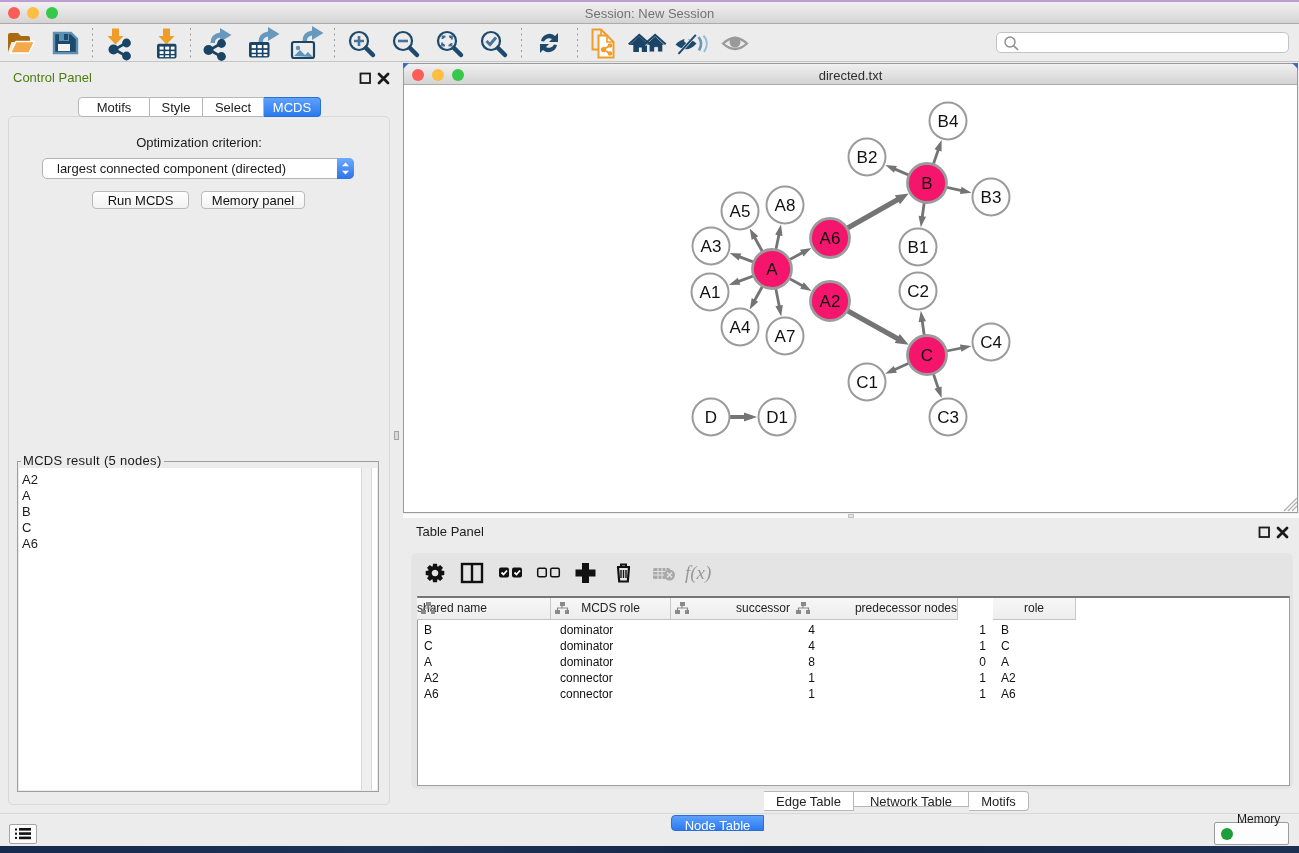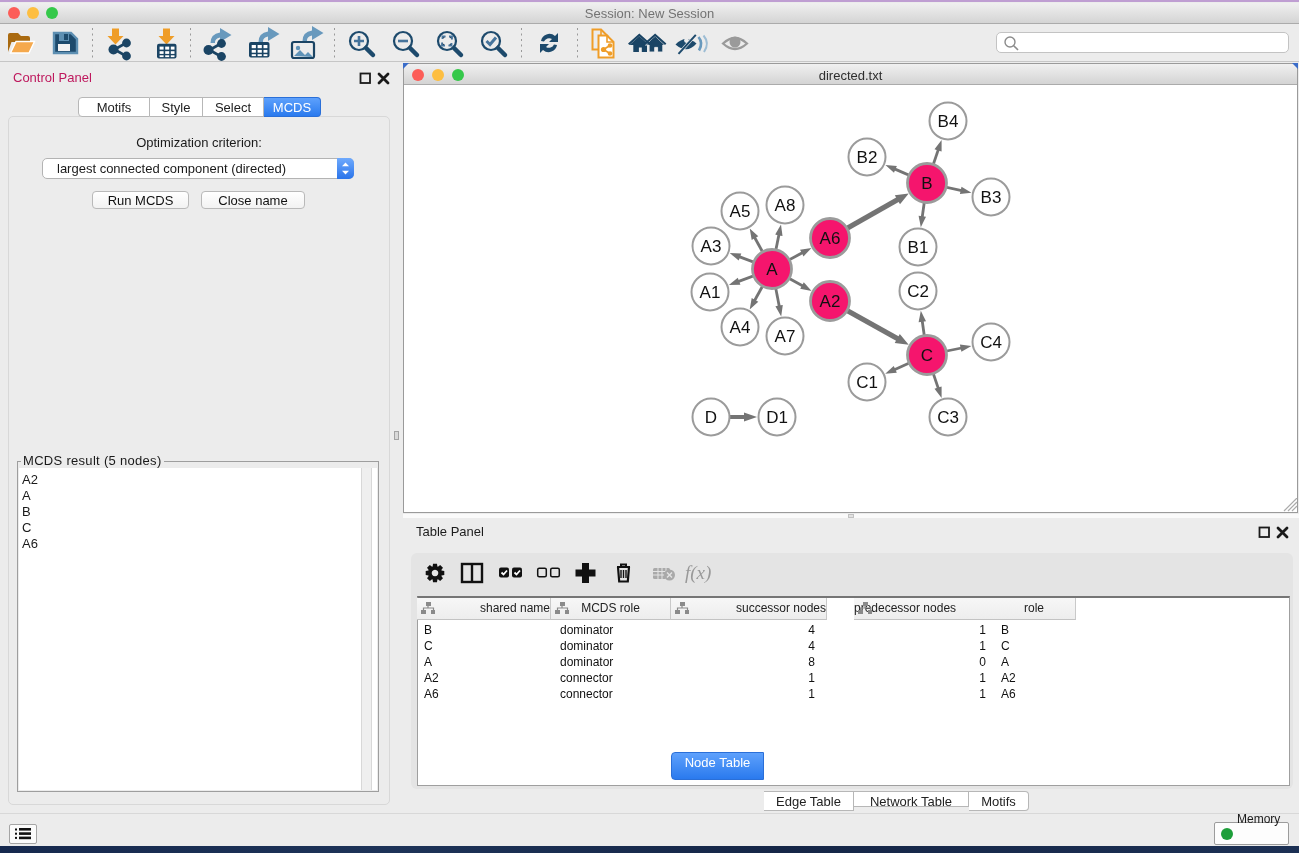--- a/index.html
+++ b/index.html
@@ -138,39 +138,39 @@
 <path d="M703.5 11.5 q6.5 7.5 0.5 16.5" stroke="#9dbdd4" stroke-width="2" fill="none"></path>
 
 <path d="M723 19.5 q12 -11 24 0 q-12 11 -24 0 z" fill="none" stroke="#9a9a9a" stroke-width="2.2"></path>
 <circle cx="735" cy="18" r="5.5" fill="#9a9a9a"></circle>
 </svg>
 <svg class="abs" width="20" height="20" style="left:1002px;top:34px" xmlns="http://www.w3.org/2000/svg">
 <circle cx="8" cy="8" r="5" fill="none" stroke="#8b8b8b" stroke-width="1.4"></circle>
     <line x1="11.7" y1="11.7" x2="16" y2="16" stroke="#8b8b8b" stroke-width="1.6"></line>
 </svg>
 
-<div class="abs" style="left:13px;top:70px;font-size:13px;color:#be185d">Control Panel</div>
+<div class="abs" style="left:13px;top:70px;font-size:13px;color:#4d7c0f">Control Panel</div>
 <svg class="abs" width="34" height="14" style="left:359px;top:72px" xmlns="http://www.w3.org/2000/svg">
 <rect x="1.5" y="1.5" width="9.5" height="9.5" fill="none" stroke="#1a1a1a" stroke-width="1.8"></rect>
 <path d="M20 2 l9 9 M29 2 l-9 9" stroke="#1a1a1a" stroke-width="2.8" stroke-linecap="round"></path>
 </svg>
 <div class="abs" style="left:8px;top:116px;width:382px;height:689px;border:1px solid #d8d8d8;border-radius:5px"></div>
 <div class="abs tab" style="left:78px;top:97px;width:72px;height:20px;border-radius:4px 0 0 4px">Motifs</div>
 <div class="abs tab" style="left:150px;top:97px;width:53px;height:20px;border-left:none">Style</div>
 <div class="abs tab" style="left:203px;top:97px;width:61px;height:20px;border-left:none">Select</div>
 <div class="abs tab tabsel" style="left:264px;top:97px;width:57px;height:20px;border-radius:0 4px 4px 0;border-left:none">MCDS</div>
 <div class="abs" style="left:0;top:135px;width:398px;text-align:center;font-size:13px">Optimization criterion:</div>
 <div class="abs" style="left:42px;top:158px;width:312px;height:21px;background:#fff;border:1px solid #b3b3b3;border-radius:5px;font-size:13px;line-height:19px;padding-left:14px">largest connected component (directed)</div>
 <div class="abs" style="left:337px;top:158px;width:17px;height:21px;background:linear-gradient(#6faafd,#2a74ea);border-radius:0 5px 5px 0"></div>
 <svg class="abs" width="17" height="21" style="left:337px;top:158px" xmlns="http://www.w3.org/2000/svg">
 <path d="M5 8.2 l3.5 -3.6 l3.5 3.6 z" fill="#fff"></path>
     <path d="M5 12.8 l3.5 3.6 l3.5 -3.6 z" fill="#fff"></path>
 </svg>
 <div class="abs btn" style="left:92px;top:191px;width:97px;height:18px;line-height:17px">Run MCDS</div>
-<div class="abs btn" style="left:201px;top:191px;width:104px;height:18px;line-height:17px">Close name</div>
+<div class="abs btn" style="left:201px;top:191px;width:104px;height:18px;line-height:17px">Memory panel</div>
 
 <div class="abs" style="left:17px;top:461px;width:362px;height:331px;border:1px solid #9e9e9e"></div>
 <div class="abs" style="left:19px;top:468px;width:358px;height:322px;background:#fff"></div>
 <div class="abs" style="left:361px;top:468px;width:11px;height:322px;background:#efefef;border-left:1px solid #d8d8d8;border-right:1px solid #d8d8d8"></div>
 <div class="abs" style="left:21px;top:454px;font-size:13px;letter-spacing:.3px;background:#ececec;padding:0 2px;line-height:14px">MCDS result (5 nodes)</div>
 <div class="abs" style="left:22px;top:472px;font-size:13px;line-height:16px">A2<br>A<br>B<br>C<br>A6</div>
 
 <div class="abs" style="left:0;top:813px;width:1299px;height:33px;background:#ececec;border-top:1px solid #d8d8d8"></div>
 <div class="abs" style="left:9px;top:824px;width:28px;height:20px;background:#fbfbfb;border:1px solid #a5a5a5;border-radius:2px"></div>
 <svg class="abs" width="16" height="12" style="left:15px;top:828px" xmlns="http://www.w3.org/2000/svg">
@@ -320,21 +320,21 @@
         <line x1="243" y1="10" x2="243" y2="21"></line>
         <line x1="247" y1="10" x2="247" y2="21"></line>
         <line x1="251" y1="10" x2="251" y2="21"></line>
       </g>
       <circle cx="254.5" cy="17" r="5.5"></circle>
       <path d="M252 14.5 l5 5 M257 14.5 l-5 5" stroke="#e4e4e4" stroke-width="1.4"></path>
     </g>
 <text x="270" y="21" font-family="Liberation Serif,serif" font-style="italic" font-size="19" fill="#999">f(x)</text>
 </svg>
 <div class="abs" style="left:417px;top:596px;width:873px;height:190px;background:#fff;border:1px solid #9f9f9f;border-top:2px solid #757575"></div>
-<div class="hdrcell" style="left:417px;top:598px;width:134px;border-bottom:1px solid #c3c3c3;line-height:21px;text-align:right"><svg width="14" height="13" style="position:absolute;left:4px;top:4px" xmlns="http://www.w3.org/2000/svg">
+<div class="hdrcell" style="left:417px;top:598px;width:134px;border-bottom:1px solid #c3c3c3;line-height:21px;text-align:left"><svg width="14" height="13" style="position:absolute;left:4px;top:4px" xmlns="http://www.w3.org/2000/svg">
       <g fill="#8a8a8a">
         <rect x="5" y="0" width="5" height="4"></rect>
         <rect x="0" y="8" width="5" height="4"></rect>
         <rect x="10" y="8" width="5" height="4"></rect>
         <path d="M7 4 v2 M2.5 8 v-2 h10 v2" stroke="#8a8a8a" stroke-width="1.2" fill="none"></path>
       </g>
     </svg>shared name</div>
 <div class="hdrcell" style="left:551px;top:598px;width:120px;border-bottom:1px solid #c3c3c3;line-height:21px;text-align:center"><svg width="14" height="13" style="position:absolute;left:4px;top:4px" xmlns="http://www.w3.org/2000/svg">
       <g fill="#8a8a8a">
         <rect x="5" y="0" width="5" height="4"></rect>
@@ -344,21 +344,21 @@
       </g>
     </svg>MCDS role</div>
 <div class="hdrcell" style="left:671px;top:598px;width:156px;border-bottom:1px solid #c3c3c3;line-height:21px;text-align:right"><svg width="14" height="13" style="position:absolute;left:4px;top:4px" xmlns="http://www.w3.org/2000/svg">
       <g fill="#8a8a8a">
         <rect x="5" y="0" width="5" height="4"></rect>
         <rect x="0" y="8" width="5" height="4"></rect>
         <rect x="10" y="8" width="5" height="4"></rect>
         <path d="M7 4 v2 M2.5 8 v-2 h10 v2" stroke="#8a8a8a" stroke-width="1.2" fill="none"></path>
       </g>
     </svg>successor nodes</div>
-<div class="hdrcell" style="left:854px;top:598px;width:166px;border-bottom:1px solid #c3c3c3;line-height:21px;text-align:left"><svg width="14" height="13" style="position:absolute;left:4px;top:4px" xmlns="http://www.w3.org/2000/svg">
+<div class="hdrcell" style="left:792px;top:598px;width:166px;border-bottom:1px solid #c3c3c3;line-height:21px;text-align:right"><svg width="14" height="13" style="position:absolute;left:4px;top:4px" xmlns="http://www.w3.org/2000/svg">
       <g fill="#8a8a8a">
         <rect x="5" y="0" width="5" height="4"></rect>
         <rect x="0" y="8" width="5" height="4"></rect>
         <rect x="10" y="8" width="5" height="4"></rect>
         <path d="M7 4 v2 M2.5 8 v-2 h10 v2" stroke="#8a8a8a" stroke-width="1.2" fill="none"></path>
       </g>
     </svg>predecessor nodes</div>
 <div class="hdrcell" style="left:993px;top:598px;width:83px;border-bottom:1px solid #c3c3c3;line-height:21px;text-align:center">role</div>
 <div class="cell" style="left:424px;top:623px">B</div>
 <div class="cell" style="left:560px;top:623px">dominator</div>
@@ -378,15 +378,15 @@
 <div class="cell" style="left:424px;top:671px">A2</div>
 <div class="cell" style="left:560px;top:671px">connector</div>
 <div class="cell" style="left:715px;top:671px;width:100px;text-align:right">1</div>
 <div class="cell" style="left:886px;top:671px;width:100px;text-align:right">1</div>
 <div class="cell" style="left:1001px;top:671px">A2</div>
 <div class="cell" style="left:424px;top:687px">A6</div>
 <div class="cell" style="left:560px;top:687px">connector</div>
 <div class="cell" style="left:715px;top:687px;width:100px;text-align:right">1</div>
 <div class="cell" style="left:886px;top:687px;width:100px;text-align:right">1</div>
 <div class="cell" style="left:1001px;top:687px">A6</div>
-<div class="abs tab tabsel" style="left:671px;top:752px;width:93px;height:28px;border-radius:4px 0 0 4px">Node Table</div>
+<div class="abs tab tabsel" style="left:671px;top:815px;width:93px;height:16px;border-radius:4px 0 0 4px">Node Table</div>
 <div class="abs tab" style="left:764px;top:791px;width:90px;height:20px;border-left:none">Edge Table</div>
 <div class="abs tab" style="left:854px;top:791px;width:115px;height:16px;border-left:none">Network Table</div>
 <div class="abs tab" style="left:969px;top:791px;width:60px;height:20px;border-radius:0 4px 4px 0;border-left:none">Motifs</div>
 </body></html>

